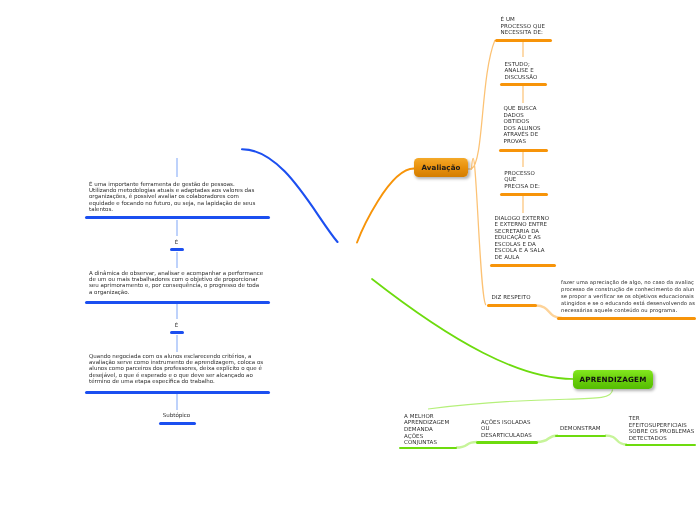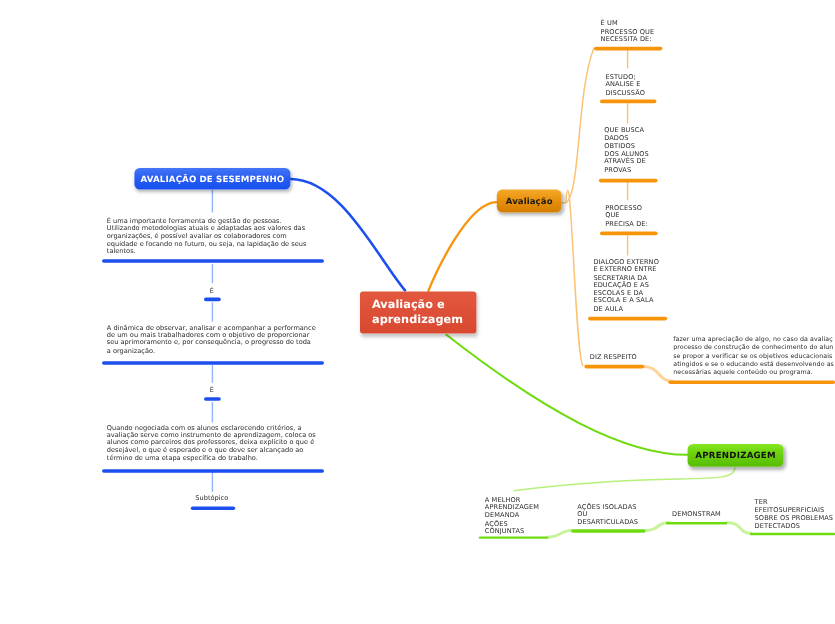--- a/index.html
+++ b/index.html
@@ -60,24 +60,21 @@
     <path d="M523,196 L523,213" fill="none" stroke="#fcc274" stroke-width="1.2"></path>
     <path d="M536,305.5 C551,305.5 547,318 562,318" fill="none" stroke="#fdd399" stroke-width="2.5"></path>
 
     <path d="M372,279 C453.1,342.3 519.8,379 573,379" fill="none" stroke="#6ddb0e" stroke-width="1.7" stroke-linecap="round"></path>
     <path d="M612.5,389.5 C612.5,406.3 560.1,391.9 428,409" fill="none" stroke="#b5f07a" stroke-width="1.15"></path>
     <path d="M456,447.5 C470,447.5 464,442 477,442" fill="none" stroke="#c7f49a" stroke-width="2.5"></path>
     <path d="M537,442 C551,442 546,435.5 558,435.5" fill="none" stroke="#c7f49a" stroke-width="2.5"></path>
     <path d="M605,435.5 C620,435.5 614,444.5 627,444.5" fill="none" stroke="#c7f49a" stroke-width="2.5"></path>
   </svg>
 
-  <div class="node center-node">Avaliação e
-aprendizagem</div>
 
-  <div class="node pill pill-blue">AVALIAÇÃO DE SESEMPENHO</div>
   <div class="node pill pill-orange">Avaliação</div>
   <div class="node pill pill-green">APRENDIZAGEM</div>
 
   <div class="leaf">
     <div class="txt tblue" style="left:89px;top:181.5px">É uma importante ferramenta de gestão de pessoas.
 Utilizando metodologias atuais e adaptadas aos valores das
 organizações, é possível avaliar os colaboradores com
 equidade e focando no futuro, ou seja, na lapidação de seus
 talentos.</div>
     <div class="bar blue" style="left:85px;top:216px;width:185px"></div>

